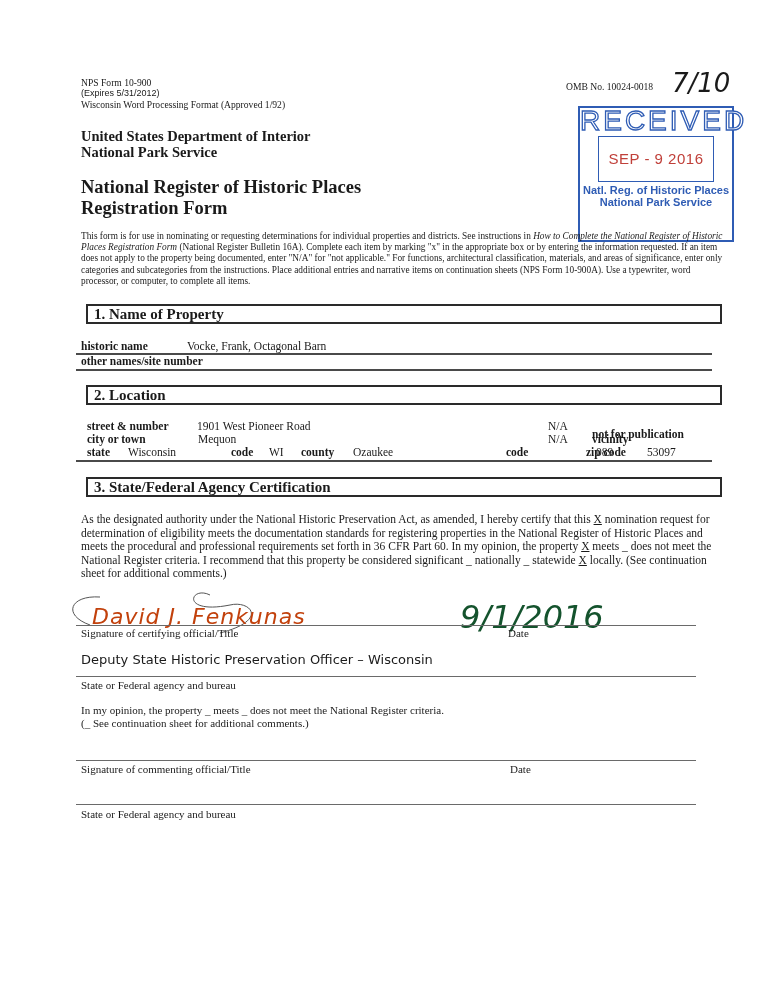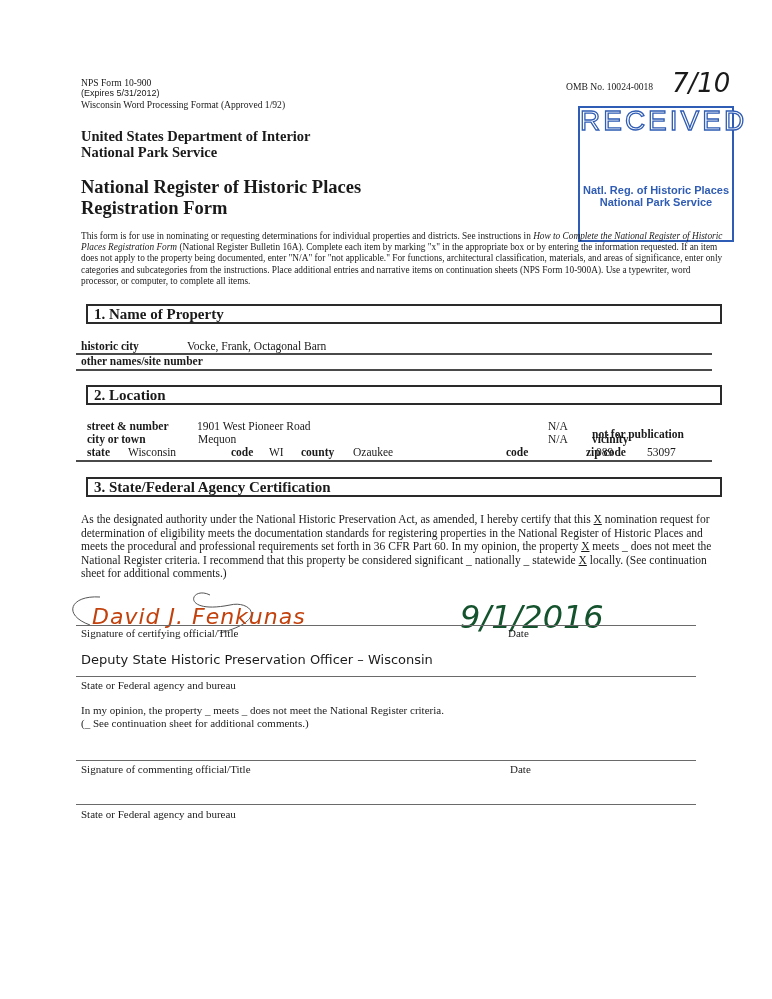--- a/index.html
+++ b/index.html
@@ -58,32 +58,35 @@
 <div class="abs small" style="left:566px; top:81px;">OMB No. 10024-0018</div>
 <div class="abs hand" style="left:672px; top:68px; font-size:26px;">7/10</div>
 
 <div class="abs agency" style="left:81px; top:128px;">United States Department of Interior</div>
 <div class="abs agency" style="left:81px; top:144px;">National Park Service</div>
 <div class="abs title" style="left:81px; top:177px;">National Register of Historic Places</div>
 <div class="abs title" style="left:81px; top:198px;">Registration Form</div>
 
 <div class="stamp">
   <div class="stamp-title">RECEIVED</div>
+  <div class="stamp-inner">
+    <div class="stamp-date">SEP - 9 2016</div>
+  </div>
   <div class="stamp-foot">
     <div>Natl. Reg. of Historic Places</div>
     <div>National Park Service</div>
   </div>
 </div>
 
 <div class="abs intro" style="left:81px; top:231px;">
   <span>This form is for use in nominating or requesting determinations for individual properties and districts. See instructions in </span><i>How to Complete the National Register of Historic Places Registration Form</i><span> (National Register Bulletin 16A). Complete each item by marking "x" in the appropriate box or by entering the information requested. If an item does not apply to the property being documented, enter "N/A" for "not applicable." For functions, architectural classification, materials, and areas of significance, enter only categories and subcategories from the instructions. Place additional entries and narrative items on continuation sheets (NPS Form 10-900A). Use a typewriter, word processor, or computer, to complete all items.</span>
 </div>
 
 <div class="section-box" style="top:304px;">1. Name of Property</div>
-<div class="abs lbl" style="left:81px; top:340px;">historic city</div>
+<div class="abs lbl" style="left:81px; top:340px;">historic name</div>
 <div class="abs val" style="left:187px; top:340px;">Vocke, Frank, Octagonal Barn</div>
 <div class="hr" style="left:76px; top:353px; width:636px;"></div>
 <div class="abs lbl" style="left:81px; top:355px;">other names/site number</div>
 <div class="abs val" style="left:230px; top:355px; width:470px; height:13px;"></div>
 <div class="hr" style="left:76px; top:369px; width:636px;"></div>
 
 <div class="section-box" style="top:385px;">2. Location</div>
 <div class="abs lbl" style="left:87px; top:420px;">street &amp; number</div>
 <div class="abs val" style="left:197px; top:420px;">1901 West Pioneer Road</div>
 <div class="abs val" style="left:548px; top:420px;">N/A</div>

